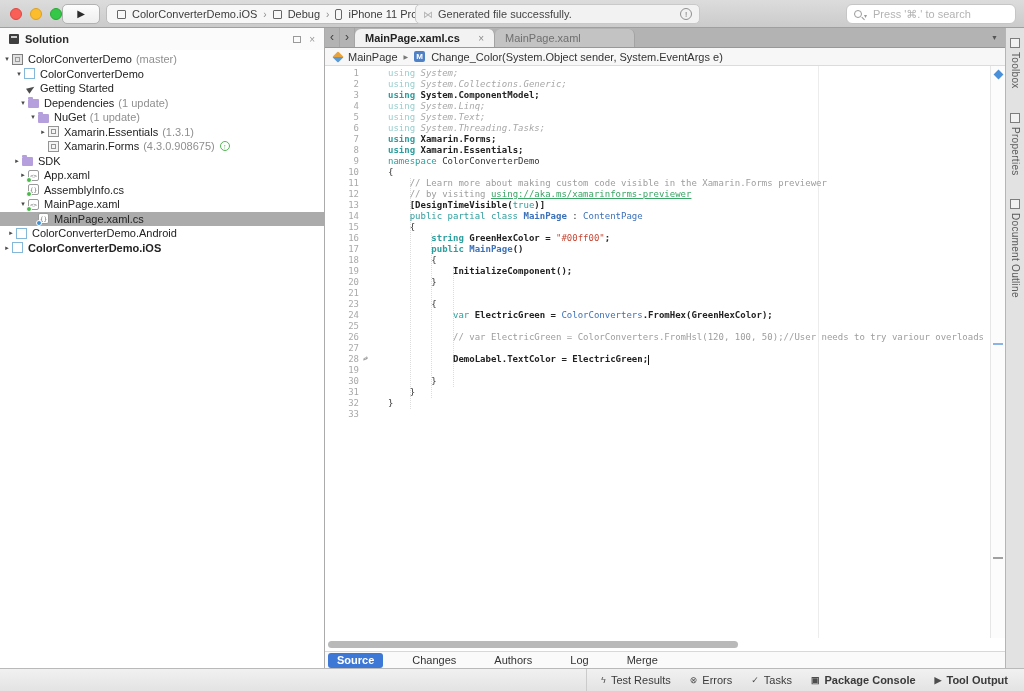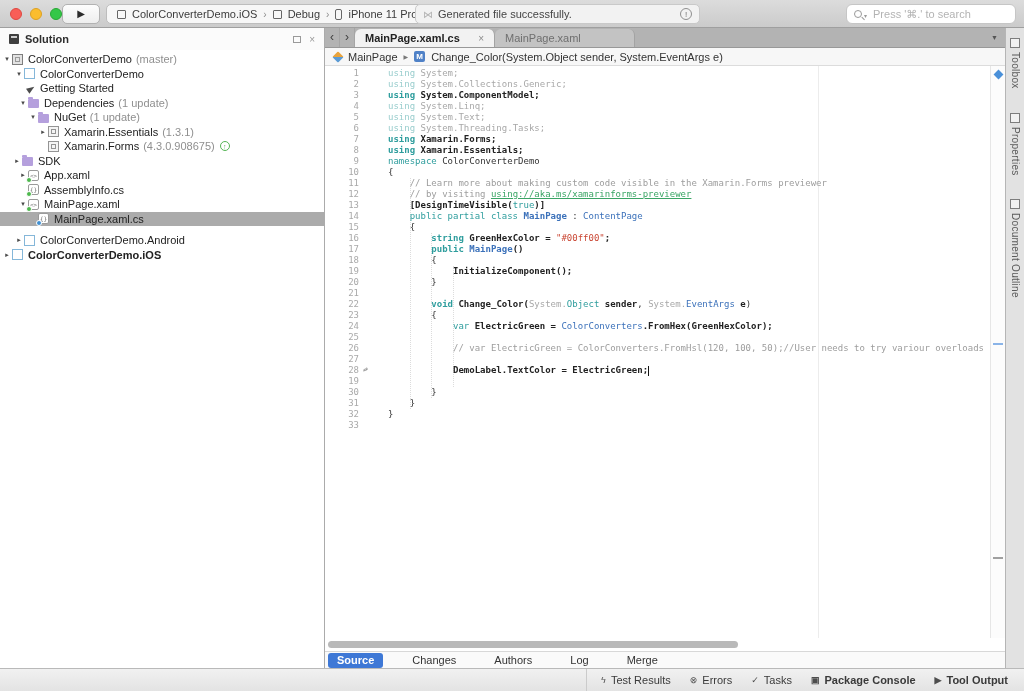--- a/index.html
+++ b/index.html
@@ -100,21 +100,21 @@
   .cl { height:11px; line-height:11px; display:flex; position:relative; font-size:9px; }
   .ln { width:34px; flex:none; text-align:right; color:#a9a9a9; }
   .ct { margin-left:29px; white-space:pre; }
   .pencil { position:absolute; left:38px; top:-1px; font-size:8px; color:#666; transform:rotate(100deg); }
   .caret { display:inline-block; width:1px; height:10px; background:#111; vertical-align:middle; }
   .c-kw  { color:#2e9d9d; }
   .c-kwb { color:#2e9d9d; font-weight:bold; }
   .c-kwf { color:#99cdcd; }
   .c-id  { color:#333; }
   .c-idb { color:#222; font-weight:bold; }
-  .c-idf { color:#a8a8a8; }
+  .c-idf { color:#a8a8a8;font-style:italic; }
   .c-type  { color:#3b71ba; }
   .c-typeb { color:#3b71ba; font-weight:bold; }
   .c-str { color:#ca4734; }
   .c-com { color:#9d9d9d; }
   .c-link { color:#3aa565; text-decoration:underline; }
   #ruler { position:absolute; right:0; top:0; bottom:0; width:15px; background:#fcfcfc; border-left:1px solid #e6e6e6; }
   .rl-diamond { position:absolute; left:4px; top:5px; width:7px; height:7px; background:#4a90d9; transform:rotate(45deg); }
   .rl-mark1 { position:absolute; left:2px; top:277px; width:10px; height:2px; background:#8ab4e8; }
   .rl-mark2 { position:absolute; left:2px; top:491px; width:10px; height:2px; background:#a0a0a0; }
 
@@ -240,21 +240,21 @@
       </div>
       <div class="trow" style="padding-left: 18px;">
         <span class="exp">▾</span>
         <span class="ti ti-file">&lt;&gt;<i class="dot green"></i></span>
         <span class="lbl">MainPage.xaml</span>
       </div>
       <div class="trow sel" style="padding-left: 38px;">
         <span class="ti ti-file">{}<i class="dot blue"></i></span>
         <span class="lbl">MainPage.xaml.cs</span>
       </div>
-      <div class="trow" style="padding-left: 14px; margin-top: 7px;">
+      <div class="trow" style="padding-left: 6px;">
         <span class="exp">▸</span>
         <span class="ti ti-project"></span>
         <span class="lbl">ColorConverterDemo.Android</span>
       </div>
       <div class="trow bold" style="padding-left: 2px;">
         <span class="exp">▸</span>
         <span class="ti ti-project"></span>
         <span class="lbl">ColorConverterDemo.iOS</span>
       </div>
     </div>
@@ -366,24 +366,20 @@
         </div>
         <div class="cl">
           <span class="ln">20</span>
           <span class="ct"><span class="c-id">        }</span></span>
         </div>
         <div class="cl">
           <span class="ln">21</span>
           <span class="ct"></span>
         </div>
         <div class="cl">
-          <span class="ln">22</span>
-          <span class="ct"><span class="c-kwb">        void</span><span class="c-idb"> Change_Color(</span><span class="c-idf">System.</span><span class="c-kw">Object</span><span class="c-idb"> sender</span><span class="c-id">, </span><span class="c-idf">System.</span><span class="c-type">EventArgs</span><span class="c-idb"> e</span><span class="c-id">)</span></span>
-        </div>
-        <div class="cl">
           <span class="ln">23</span>
           <span class="ct"><span class="c-id">        {</span></span>
         </div>
         <div class="cl">
           <span class="ln">24</span>
           <span class="ct"><span class="c-kw">            var</span><span class="c-idb"> ElectricGreen = </span><span class="c-type">ColorConverters</span><span class="c-idb">.FromHex(GreenHexColor);</span></span>
         </div>
         <div class="cl">
           <span class="ln">25</span>
           <span class="ct"></span>

